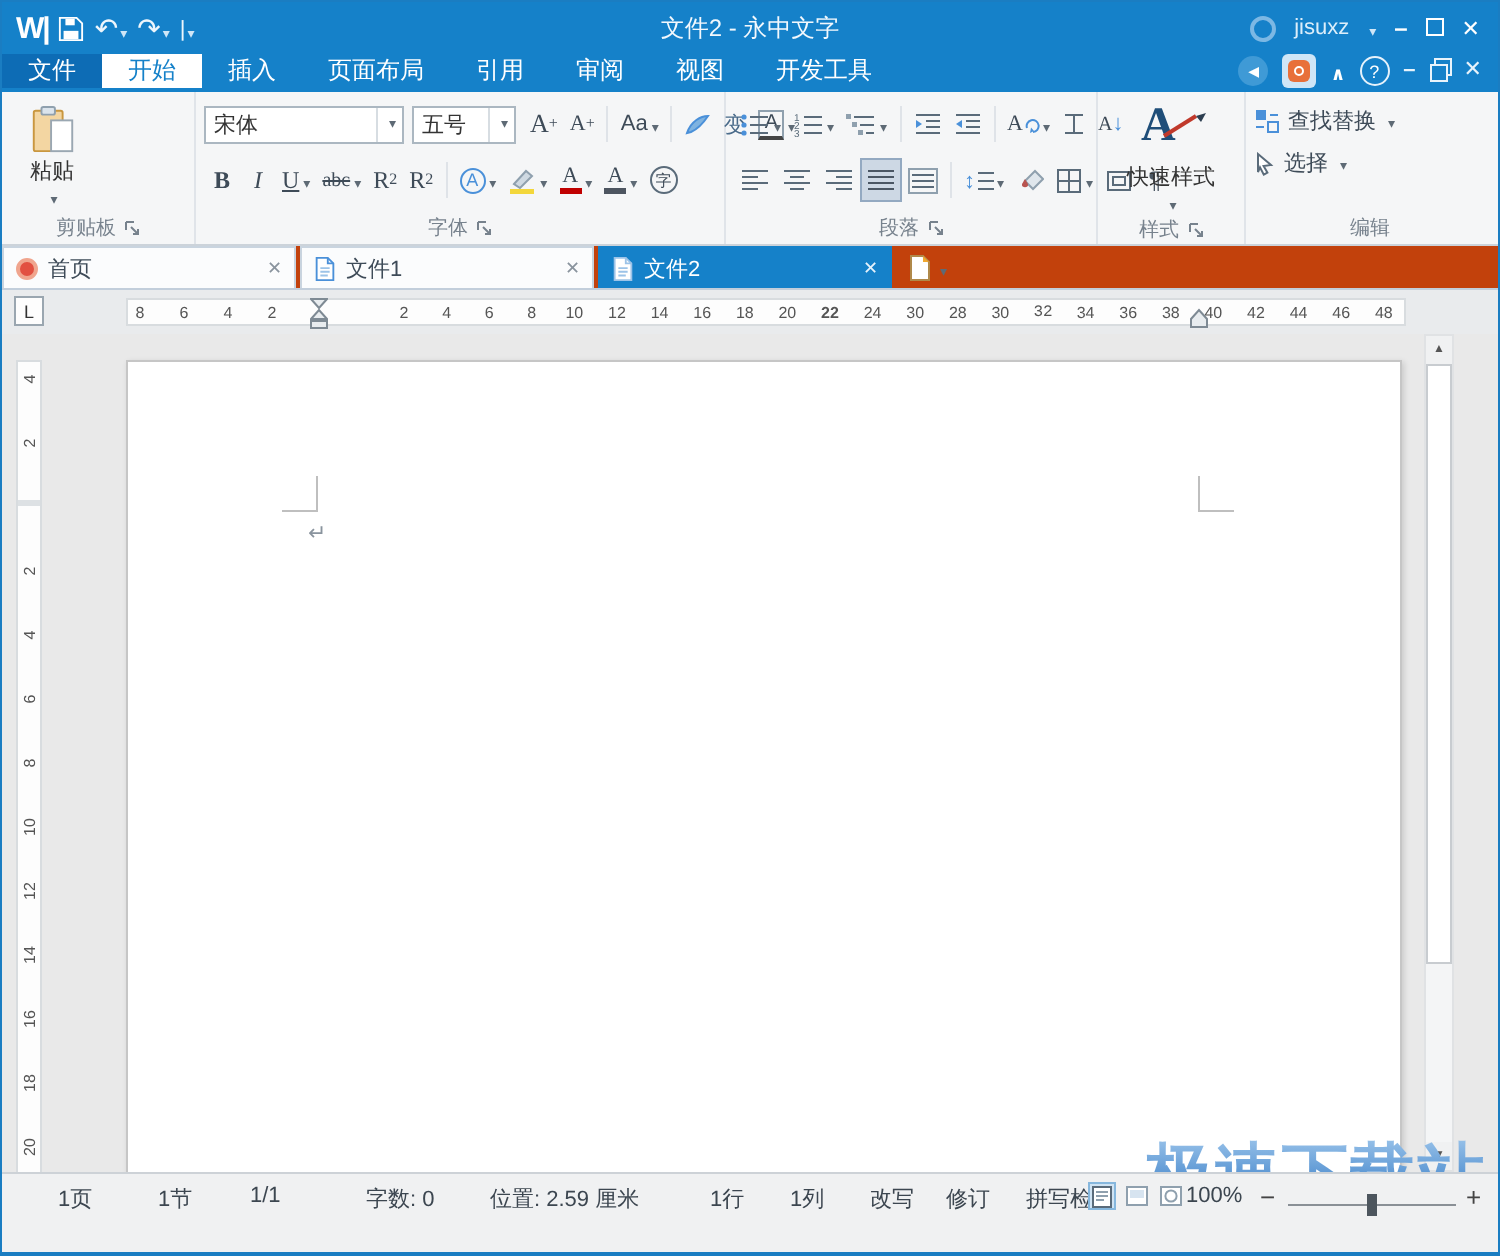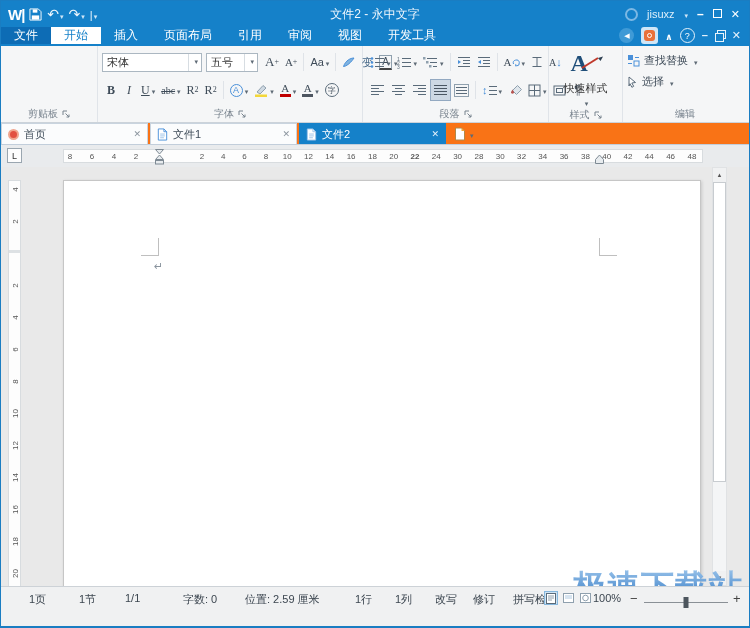--- a/index.html
+++ b/index.html
@@ -92,21 +92,21 @@
 
 
 .bigbtn{display:flex;flex-direction:column;align-items:center;justify-content:flex-start;width:62px;font-size:11px;color:#333;padding-top:1px}
 .qsicon{position:relative;width:34px;height:30px}
 .qsA{position:absolute;left:2px;top:0;font-size:24px;font-weight:bold;color:#1f4e79;font-family:"Liberation Serif",serif;line-height:1}
 .qspen{position:absolute;right:-2px;top:4px}
 .editcol{display:flex;flex-direction:column;gap:6px;padding-top:3px}
 .ebtn{display:flex;align-items:center;gap:4px;font-size:11px;color:#3e4b58}
 
 
-.doctabs{height:22px;background:#f97316;border-bottom:1px solid #c2cedb;display:flex;align-items:stretch;flex:0 0 auto}
+.doctabs{height:22px;background:#c2410c;border-bottom:1px solid #c2cedb;display:flex;align-items:stretch;flex:0 0 auto}
 .dtab{width:147px;display:flex;align-items:center;gap:5px;padding:0 6px;background:#fbfcfd;border:1px solid #c9d4df;border-bottom:none;margin-right:2px;font-size:11px;color:#3e4b58}
 .dtab.active{background:#1581c9;color:#fff;border-color:#1581c9}
 .dclose{margin-left:auto;font-size:9px;color:#8a949e}
 .dclose::after{content:"✕"}
 .dtab.active .dclose{color:#e6f2fb}
 .homeic{width:11px;height:11px;border-radius:50%;background:#e25041;border:2px solid #f0a58e;flex:0 0 auto}
 .newtab{display:flex;align-items:center;gap:2px;padding:0 6px}
 
 
 .rulerrow{height:22px;background:#e9ebed;position:relative;flex:0 0 auto}
@@ -215,20 +215,29 @@
       <span class="wbtn2 ic-min"></span>
       <span class="wbtn2"><span class="ic-restore"></span></span>
       <span class="wbtn2 ic-close"></span>
     </div>
   </div>
 
   <div class="ribbon">
 
     <div class="rgroup" style="width:97px">
       <div class="rbody">
+        <div class="paste">
+          <svg width="25" height="26" viewBox="0 0 26 26">
+              <rect x="3" y="3" width="15" height="21" rx="1" fill="#f3d6a2" stroke="#c9973f"></rect>
+              <rect x="7" y="1" width="7" height="4" rx="1" fill="#dbe4ec" stroke="#8fa0ae"></rect>
+              <rect x="12" y="8" width="11" height="16" fill="#fff" stroke="#9aa7b2"></rect>
+            </svg>
+          <span>粘贴</span>
+          <span class="caret"></span>
+        </div>
       </div>
       <div class="rlabel">
         <span>剪贴板</span>
         <svg class="launcher" viewBox="0 0 8 8">
             <path d="M1 1h4M1 1v4" stroke="#77828d" fill="none"></path>
             <path d="M3.5 3.5L7 7M7 4.5V7H4.5" stroke="#77828d" fill="none"></path>
           </svg>
       </div>
     </div>
 

